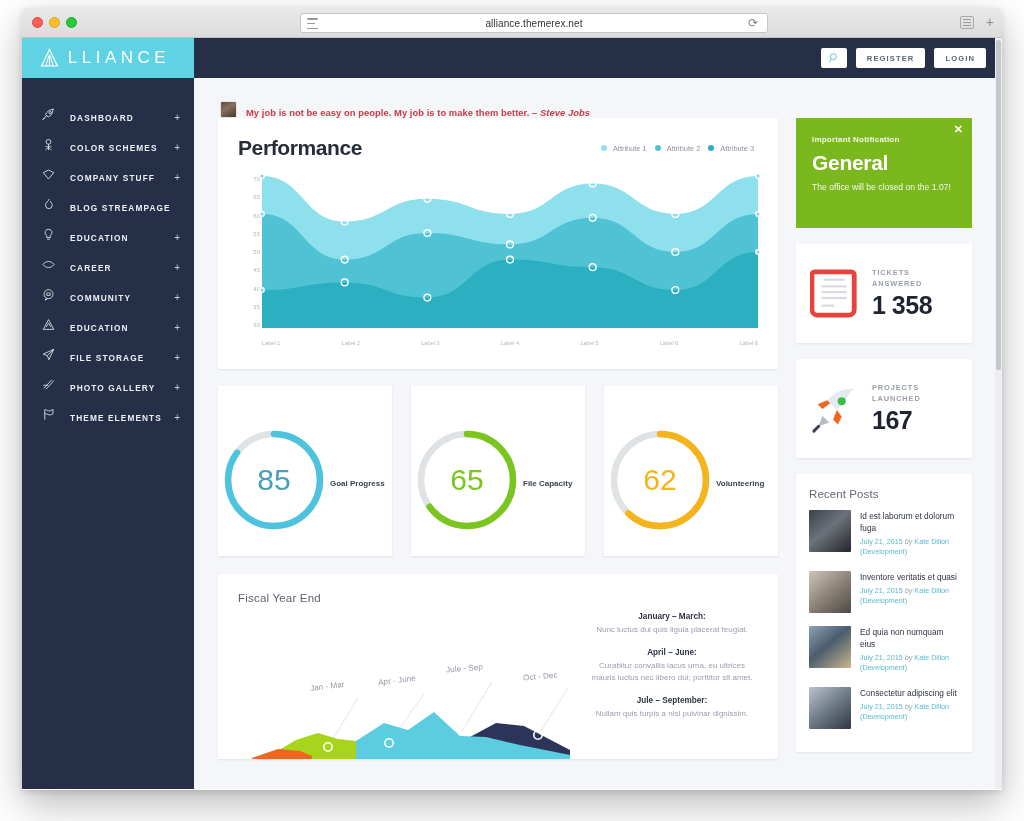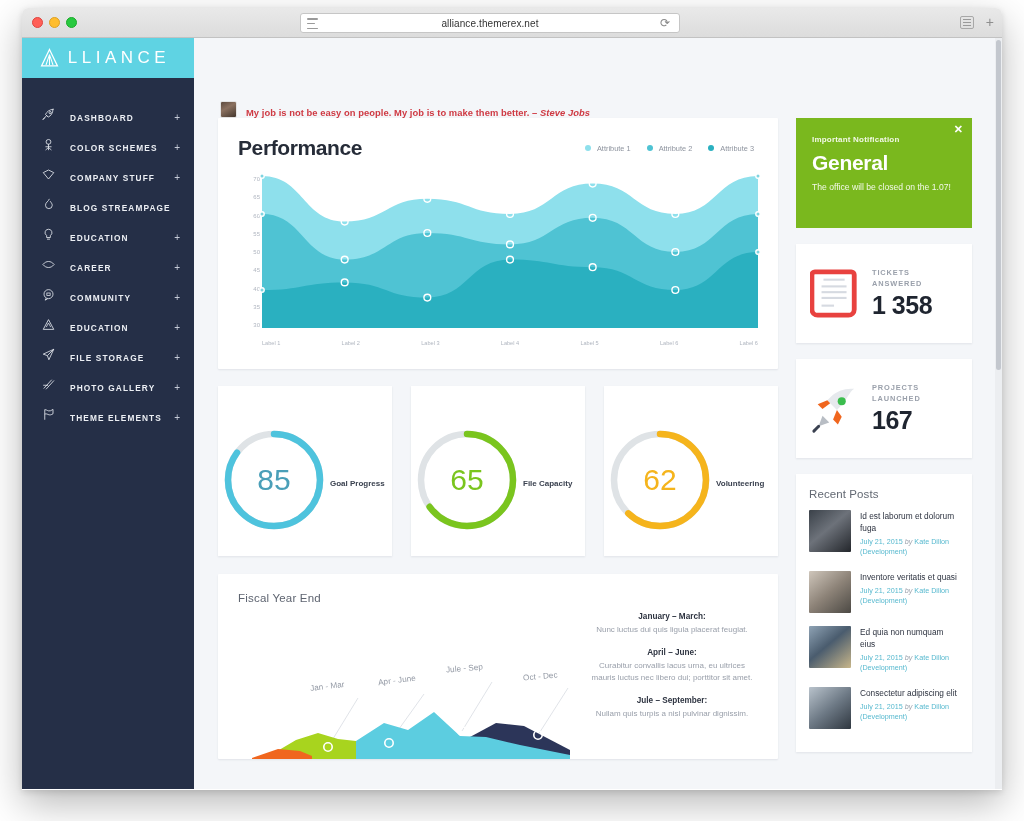--- a/index.html
+++ b/index.html
@@ -28,21 +28,21 @@
     border-bottom: 1px solid #c2c2c2;
     display: flex; align-items: center;
   }
   .traffic { display: flex; gap: 6px; margin-left: 10px; }
   .dot { width: 11px; height: 11px; border-radius: 50%; }
   .dot.red { background: #ff5f57; border: 1px solid #e0443e; }
   .dot.yellow { background: #ffbd2e; border: 1px solid #dea123; }
   .dot.green { background: #28c940; border: 1px solid #1aab29; }
   .addressbar {
     position: absolute; left: 278px; top: 5px;
-    width: 380px; height: 20px;
+    width: 468px; height: 20px;
     background: #fff; border: 1px solid #c6c6c6; border-radius: 3px;
     display: flex; align-items: center; justify-content: center;
   }
   .addressbar .url {
     font-size: 10px; color: #333; letter-spacing: .1px;
   }
   .ab-left-icon {
     position: absolute; left: 6px; top: 4px;
     width: 11px; height: 11px;
     display: flex; flex-direction: column; justify-content: space-between;
@@ -167,21 +167,21 @@
   .card {
     background: #fff;
     box-shadow: 0 1px 2px rgba(35,45,70,.09);
     border-radius: 1px;
   }
 
   
   .perf { padding: 18px 20px 14px 20px; height: 251px; }
   .perf-head { display: flex; align-items: center; justify-content: space-between; }
   .perf-title { font-size: 21px; font-weight: bold; color: #262c38; letter-spacing: -.4px; }
-  .legend { display: flex; gap: 16px; padding-right: 4px; }
+  .legend { display: flex; gap: 8px; padding-right: 4px; }
   .legend-item { display: flex; align-items: center; gap: 6px; }
   .legend-dot { width: 6px; height: 6px; border-radius: 50%; }
   .legend-label { font-size: 7.4px; color: #8d939e; }
 
   .chart-wrap { position: relative; margin-top: 16px; height: 170px; }
   .yaxis {
     position: absolute; left: 0; top: 0; width: 22px; height: 152px;
     display: flex; flex-direction: column; justify-content: space-between;
     align-items: flex-end;
   }
@@ -418,20 +418,30 @@
                 <path d="M5 17 L5 3.5 C8 3.5 9 6 12.5 5 C14 4.5 15 3.8 16 3.2 L16 9 C14 10.5 11.5 11 9.5 10 C7.5 9 6.5 9 5 9.5" fill="none" stroke="#e7eaf0" stroke-width="1.1" stroke-linejoin="round"></path>
               </svg>
           </span>
           <span class="nav-label">THEME ELEMENTS</span>
           <span class="nav-plus">+</span>
         </div>
 
       </div>
     </div>
 
+    <div class="topbar">
+      <div class="search-btn">
+        <svg width="12" height="12" viewBox="0 0 16 16">
+          <circle cx="7" cy="6.3" r="4" fill="none" stroke="#5fc6d8" stroke-width="1.3"></circle>
+          <path d="M4.2 9.6 L1.8 13.6" stroke="#5fc6d8" stroke-width="1.3" stroke-linecap="round"></path>
+        </svg>
+      </div>
+      <div class="topbtn">REGISTER</div>
+      <div class="topbtn">LOGIN</div>
+    </div>
 
     <div class="quotebar">
       <div class="quote-avatar"></div>
       <div class="quote-text"><span>My job is not be easy on people. My job is to make them better. – </span><em>Steve Jobs</em></div>
     </div>
 
     <div class="content">
 
       <div class="col-main">
 

